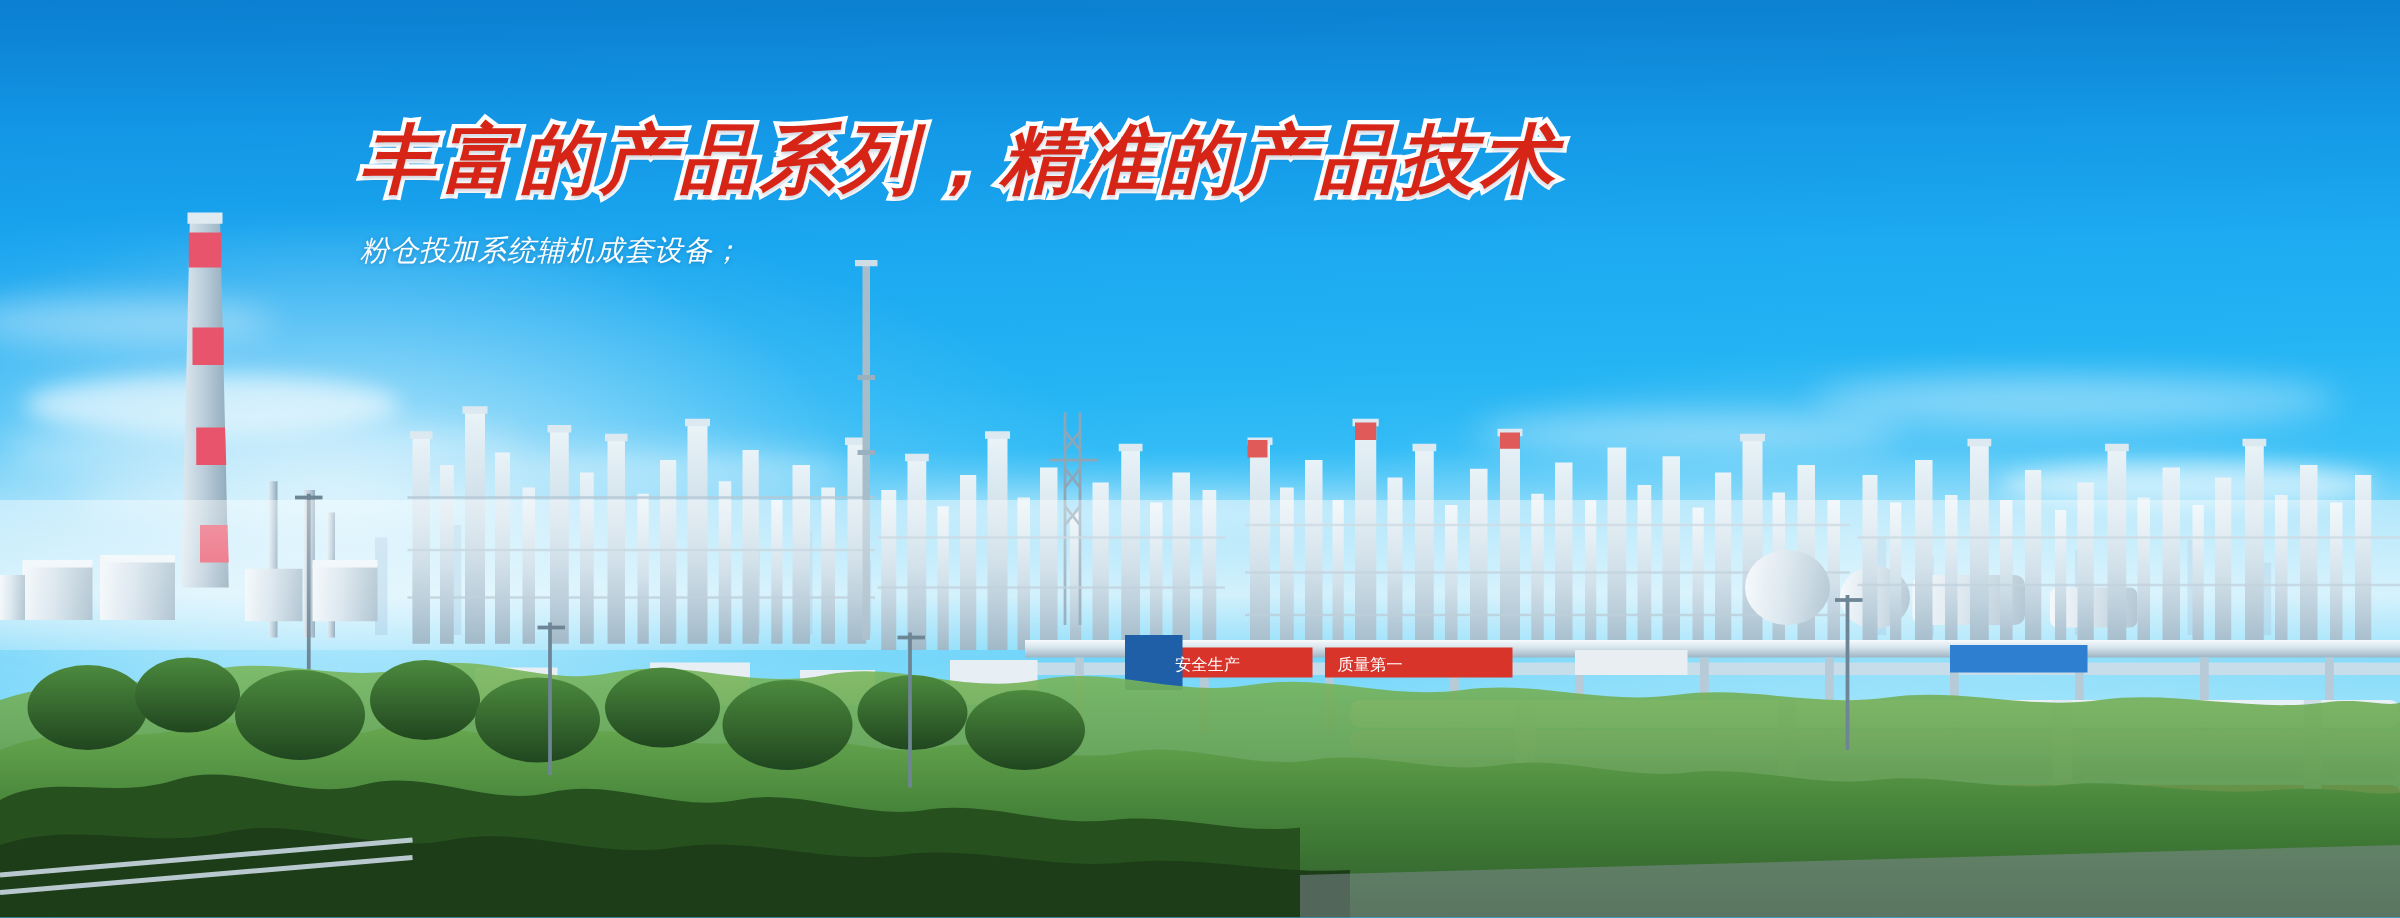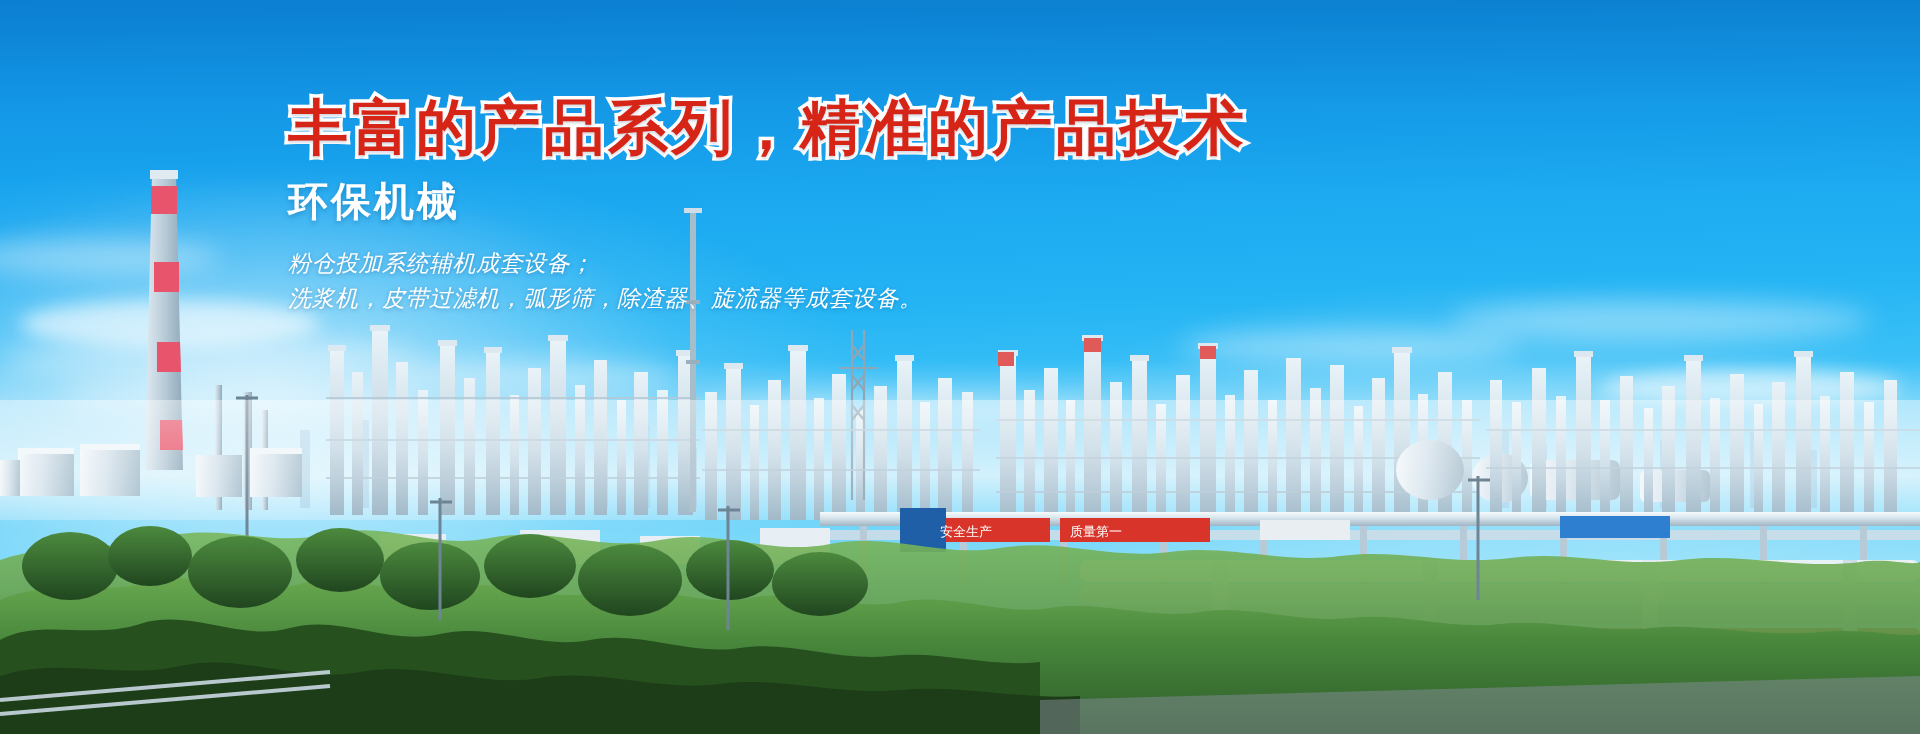--- a/index.html
+++ b/index.html
@@ -44,20 +44,21 @@
   
   .text-block {
     position:absolute; left:288px; top:96px; width:1000px; z-index:40;
   }
   .headline {
     font-size:60px; font-weight:bold; color:#d62516; letter-spacing:4px;
     line-height:1.08; white-space:nowrap;
     -webkit-text-stroke:7px #ffffff;
     paint-order: stroke fill;
     text-shadow:0 2px 3px rgba(0,40,90,0.18);
+    font-style:italic;
   }
   .subtitle {
     margin-top:18px;
     font-size:40px; font-weight:bold; color:#ffffff; letter-spacing:3px;
     line-height:1.12; text-shadow:0 2px 5px rgba(0,60,120,0.30);
   }
   .desc {
     margin-top:22px;
     font-size:23px; color:#ffffff; line-height:1.52; letter-spacing:0.5px;
     text-shadow:0 1px 4px rgba(0,60,120,0.35);
@@ -453,20 +454,18 @@
       <line x1="430" y1="502" x2="452" y2="502"></line>
       <line x1="728" y1="506" x2="728" y2="630"></line>
       <line x1="718" y1="510" x2="740" y2="510"></line>
       <line x1="1478" y1="476" x2="1478" y2="600"></line>
       <line x1="1468" y1="480" x2="1490" y2="480"></line>
     </g>
   </svg>
 
   <div class="text-block">
     <div class="headline">丰富的产品系列，精准的产品技术</div>
-    <div class="subtitle">环保机械</div>
     <div class="desc">
       <div>粉仓投加系统辅机成套设备；</div>
-      <div>洗浆机，皮带过滤机，弧形筛，除渣器、旋流器等成套设备。</div>
     </div>
   </div>
 
 </div>
 
 </body></html>

